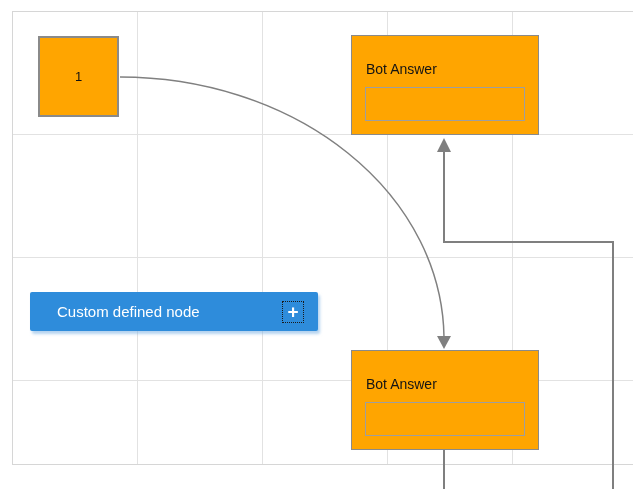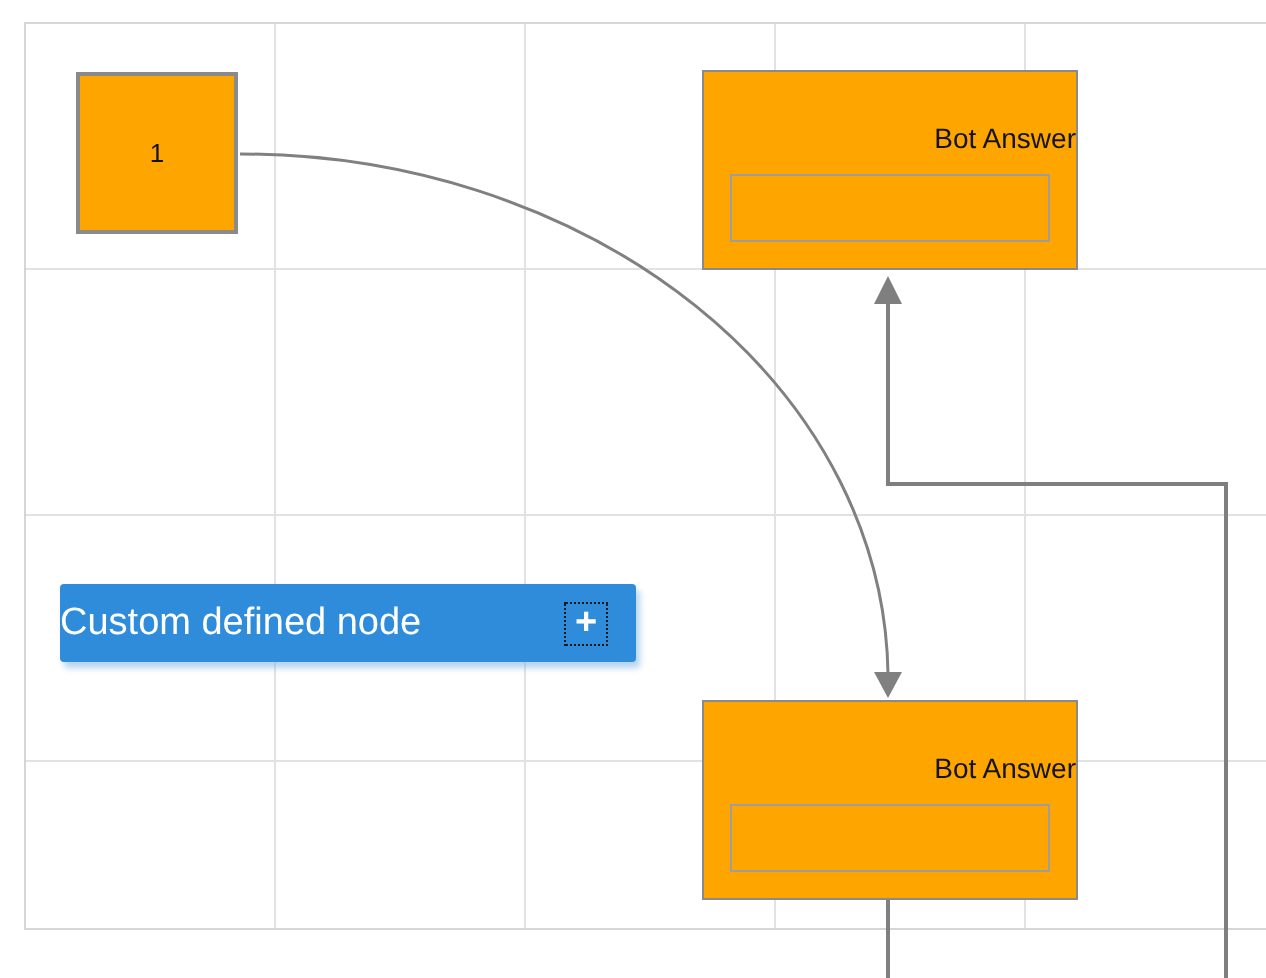--- a/index.html
+++ b/index.html
@@ -32,21 +32,20 @@
     left:38px;top:36px;width:81px;height:81px;
     background:#FFA500;border:2px solid #8a8a8a;
     display:flex;align-items:center;justify-content:center;
     font-size:13px;color:#111;
   }
 
   .bot-node{
     width:188px;height:100px;
     background:#FFA500;border:1.5px solid #8a8a8a;
     color:#141414;
-    text-align:right;
   }
   .bot-node .title{
     display:block;margin:24px 0 0 14px;
     font-size:14px;line-height:18px;color:#141414;
   }
   .bot-node .answer-input{
     position:absolute;left:13px;top:51px;width:158px;height:32px;
     border:1px solid #9e9e9e;background:transparent;
     font-size:13px;color:#141414;
   }
@@ -54,21 +53,21 @@
   #bot-bottom{left:351px;top:350px;}
 
   .custom-node{
     left:30px;top:292px;width:288px;height:39px;
     background:#2E8CDB;border-radius:2px;
     box-shadow:2px 3px 3px rgba(120,175,225,0.55);
     display:flex;align-items:center;
     color:#ffffff;
   }
   .custom-node .label{
-    font-size:19px;flex:1 1 auto;color:#ffffff;
+    margin-left:27px;font-size:15px;flex:1 1 auto;color:#ffffff;
   }
   .custom-node .plus-box{
     width:20px;height:20px;margin-right:14px;
     border:1px dotted #1a1a1a;
     display:flex;align-items:center;justify-content:center;
     font-size:19px;font-weight:700;line-height:1;color:#ffffff;
     flex:0 0 auto;
   }
 </style>
 </head>

